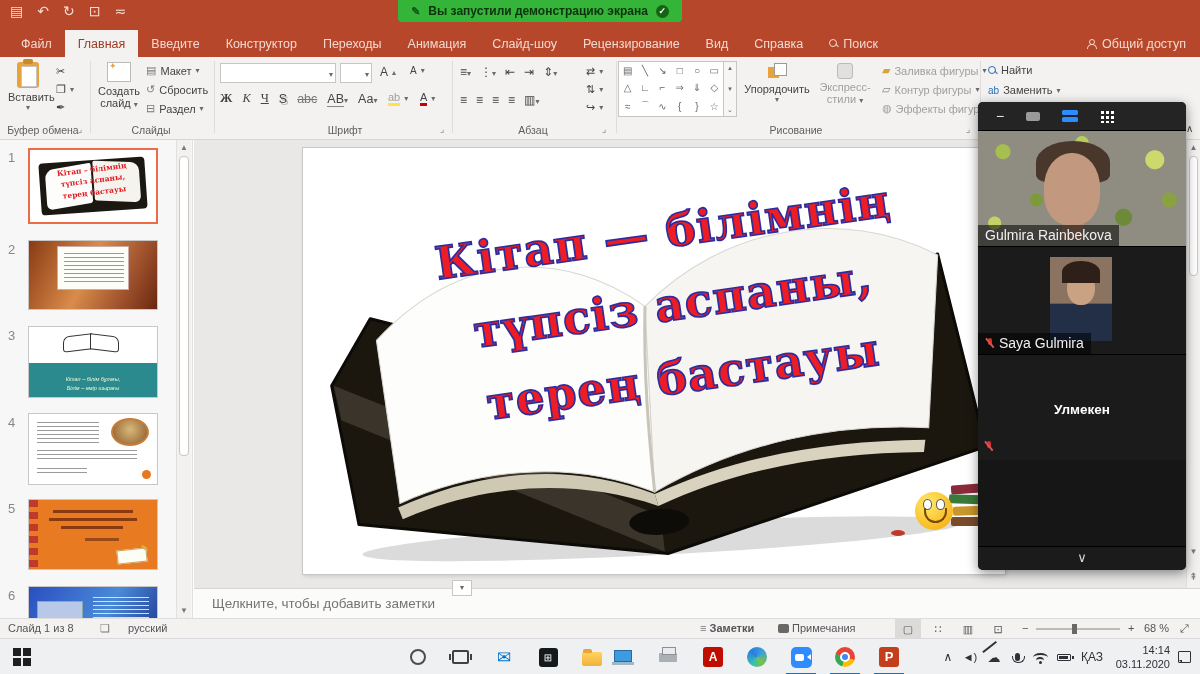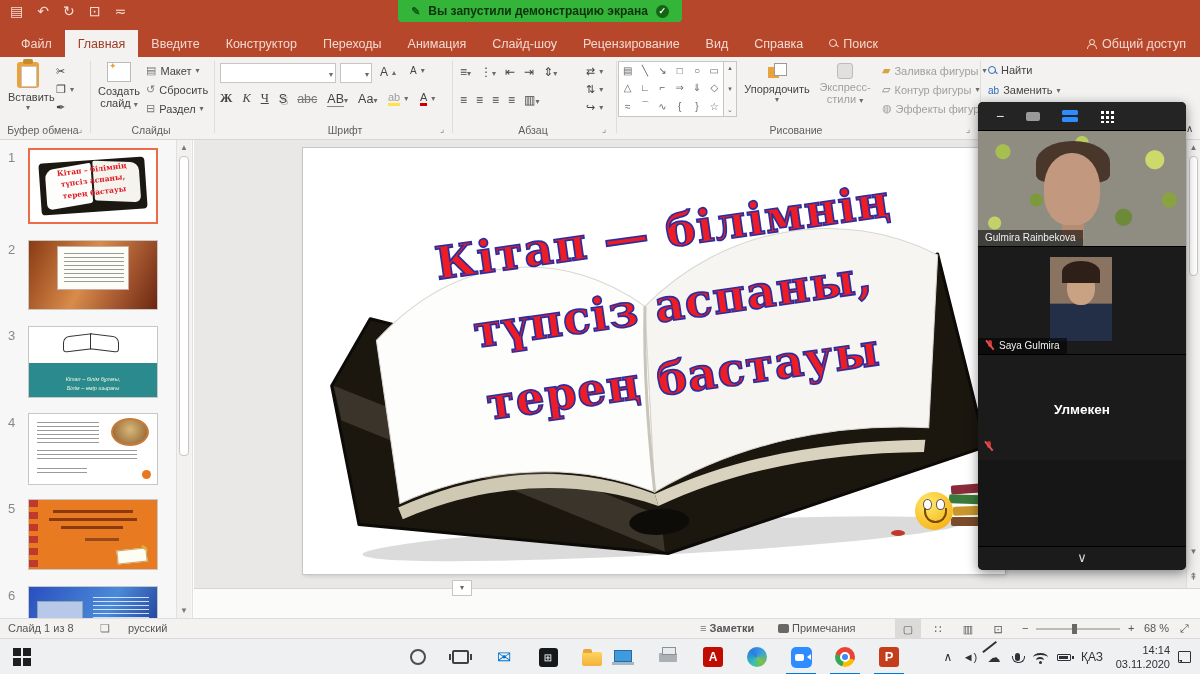--- a/index.html
+++ b/index.html
@@ -141,21 +141,21 @@
 
   
   .zpanel { position:absolute; left:978px; top:102px; width:208px; height:468px; background:#161616; border-radius:5px; box-shadow:0 3px 12px rgba(0,0,0,.45); z-index:50; overflow:hidden; }
   .zhead { position:relative; height:28px; background:#242424; display:flex; align-items:center; gap:22px; padding-left:18px; }
   .zmin { color:#e8e8e8; font-size:14px; }
   .zspk { width:14px; height:9px; background:#9a9a9a; border-radius:2px; }
   .zact { display:flex; flex-direction:column; gap:2.5px; }
   .zact i { width:16px; height:5px; background:#2d8cff; border-radius:1.5px; }
   .zgrid { width:14px; height:13px; background-image:radial-gradient(#fff 1.6px, transparent 1.7px); background-size:5px 5px; background-position:0 0; }
   .ztile { position:relative; background:#1b1b1b; border-top:1px solid #000; }
-  .zname { position:absolute; left:0; bottom:0; background:rgba(0,0,0,.55); color:#f0f0f0; font-size:10px; padding:2px 7px 3px; display:flex; align-items:center; gap:5px; }
+  .zname { position:absolute; left:0; bottom:0; background:rgba(0,0,0,.55); color:#f0f0f0; font-size:14px; padding:2px 7px 3px; display:flex; align-items:center; gap:5px; }
   .znamec { position:absolute; left:0; right:0; top:45%; text-align:center; color:#fff; font-size:13.5px; font-weight:bold; }
   .micmute { position:relative; width:9px; height:11px; display:inline-block; }
   .micmute::before { content:''; position:absolute; left:2.5px; top:0; width:4px; height:7px; background:#cc3333; border-radius:2px; }
   .micmute::after { content:''; position:absolute; left:-1px; top:4px; width:12px; height:1.6px; background:#e05050; transform:rotate(50deg); }
   .video1 { position:absolute; inset:0;
     background:
       radial-gradient(circle at 12% 18%, #a7bf4e 0 7px, transparent 8px),
       radial-gradient(circle at 28% 60%, #7d9a3a 0 6px, transparent 7px),
       radial-gradient(circle at 85% 25%, #cdd96a 0 9px, transparent 10px),
       radial-gradient(circle at 70% 75%, #6c8a3a 0 8px, transparent 9px),
@@ -492,20 +492,21 @@
   <div class="pscroll">
     <div style="padding-top:3px;">▲</div>
     <div class="pthumb"></div>
     <div style="position:absolute;bottom:62px;left:0;width:100%;">▼</div>
     <div style="position:absolute;bottom:36px;left:0;width:100%;font-size:10px;">⇞</div>
     <div style="position:absolute;bottom:14px;left:0;width:100%;font-size:10px;">⇟</div>
   </div>
 
   <div class="notesbar">
     <div class="ncol">▾</div>
+    <div class="ph">Щелкните, чтобы добавить заметки</div>
   </div>
 
   <div class="statusbar">
     <div class="st" style="left:8px;">Слайд 1 из 8</div>
     <div class="st" style="left:100px;color:#777;">❏</div>
     <div class="st" style="left:128px;">русский</div>
     <div class="st" style="left:700px;font-weight:bold;"><span style="color:#777;">≡</span> <span>Заметки</span></div>
     <div class="st" style="left:778px;"><span class="bubble"></span> <span>Примечания</span></div>
     <div class="viewbtn on" style="left:895px;">▢</div>
     <div class="viewbtn" style="left:925px;">∷</div>

